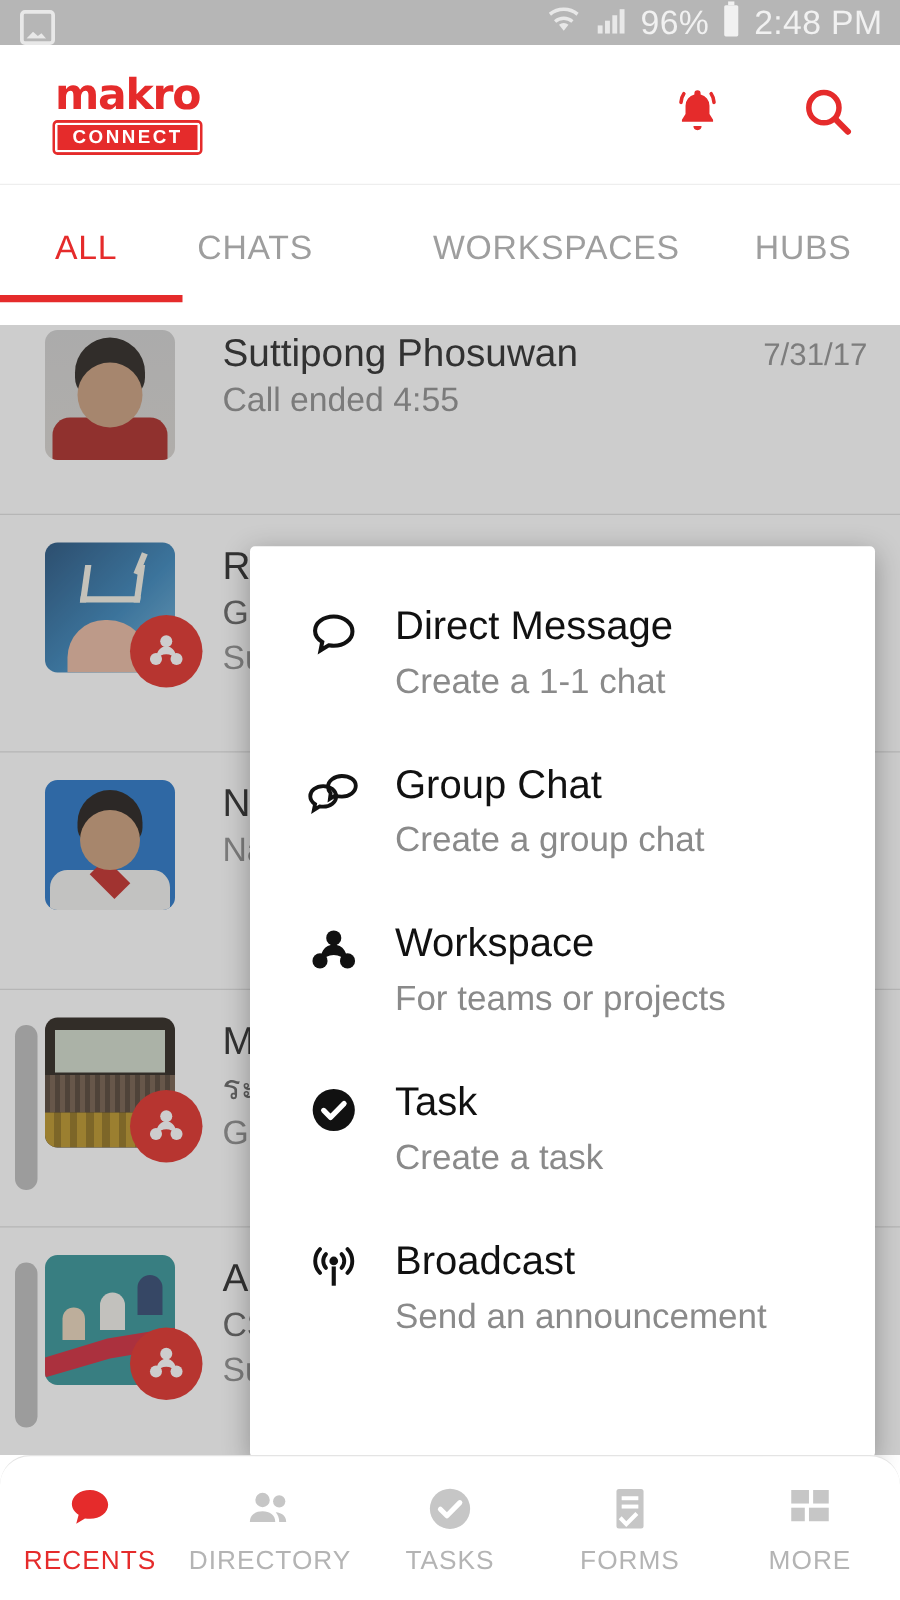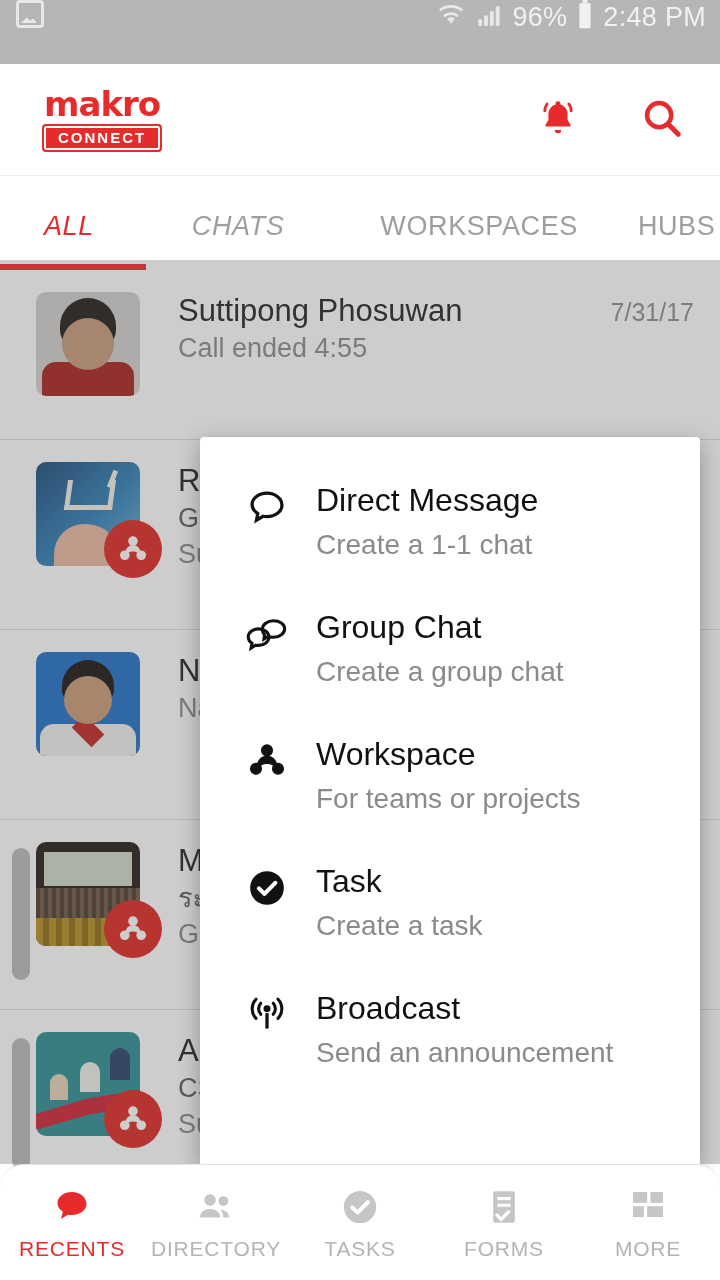--- a/index.html
+++ b/index.html
@@ -6,22 +6,22 @@
   html,body { width:720px; height:1280px; }
   body {
     font-family:"Liberation Sans", sans-serif;
     background:#ffffff;
     position:relative;
     overflow:hidden;
   }
 
   
   .status-bar {
-    height:64px; background:#b6b6b6;
-    display:flex; align-items:flex-start; justify-content:space-between;
+    height:36px; background:#b6b6b6;
+    display:flex; align-items:flex-end; justify-content:space-between;
     padding:0 14px 0 16px;
   }
   .sb-left { display:flex; align-items:center; }
   .sb-right { display:flex; align-items:center; gap:8px; }
   .sb-text { color:#f1f1f1; font-size:27px; letter-spacing:.3px; }
   .ico-photo { width:28px; height:28px; border:3px solid #e8e8e8; border-radius:4px; position:relative; }
   .ico-photo::after {
     content:""; position:absolute; left:2px; bottom:2px; width:16px; height:8px;
     background:#e8e8e8; clip-path:polygon(0 100%, 34% 30%, 58% 72%, 76% 45%, 100% 100%);
   }
@@ -187,22 +187,22 @@
         <svg width="46" height="46" viewBox="0 0 24 24">
           <circle cx="10.5" cy="10.5" r="6.3" fill="none" stroke="#e52b2b" stroke-width="2.3"></circle>
           <line x1="15.3" y1="15.3" x2="20.5" y2="20.5" stroke="#e52b2b" stroke-width="2.6" stroke-linecap="round"></line>
         </svg>
       </span>
     </div>
   </div>
 </div>
 
 <div class="tab-bar">
-  <div class="tab active" style="margin-left:44px;font-style:italic;">ALL</div>
-  <div class="tab" style="margin-left:98px;font-style:italic;">CHATS</div>
+  <div class="tab active" style="margin-left:44px;">ALL</div>
+  <div class="tab" style="margin-left:64px;">CHATS</div>
   <div class="tab" style="margin-left:96px;">WORKSPACES</div>
   <div class="tab" style="margin-left:60px;">HUBS</div>
   <div class="tab-underline" style="left:0; width:146px;"></div>
 </div>
 
 <div class="list">
 
   <div class="row" style="min-height:170px;">
     <div class="avatar-wrap">
       <div class="avatar av-person1">

